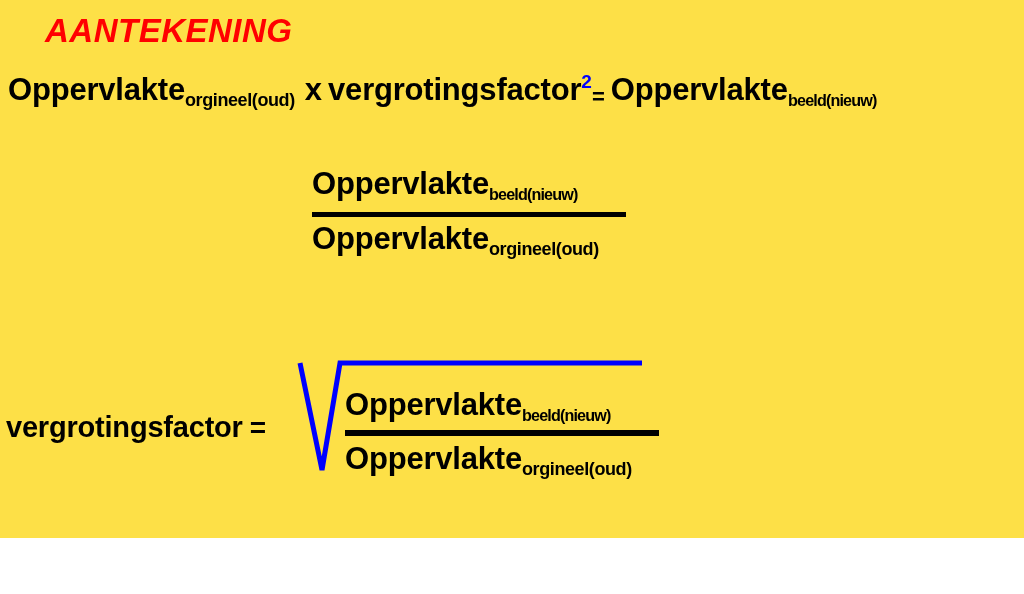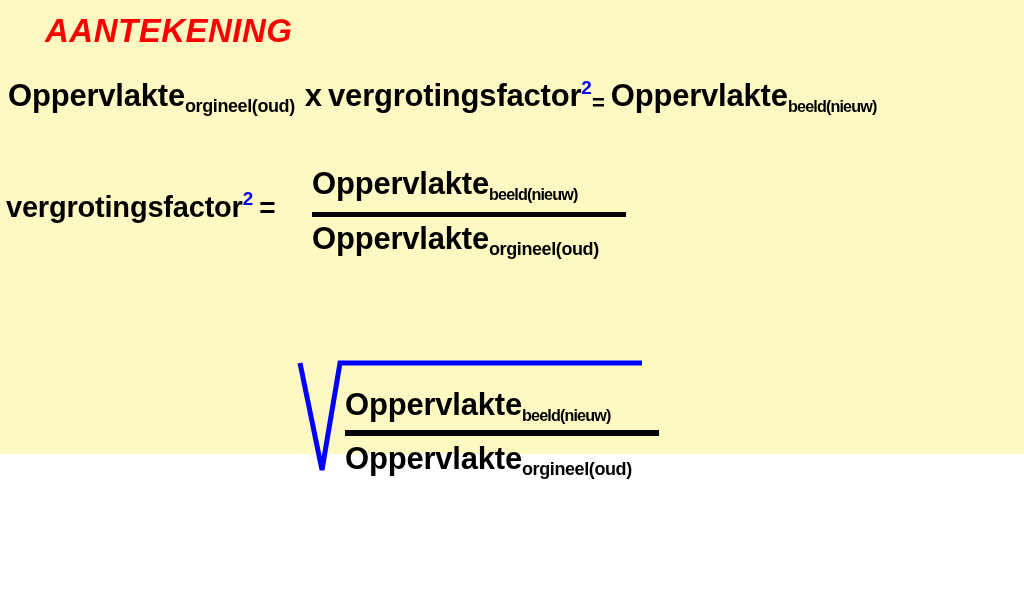--- a/index.html
+++ b/index.html
@@ -13,22 +13,22 @@
     font-family: "Liberation Sans", sans-serif;
     overflow: hidden;
     position: relative;
   }
 
   #slide {
     position: absolute;
     left: 0;
     top: 0;
     width: 1024px;
-    height: 454px;
-    background: #fef9c3;
+    height: 538px;
+    background: #fde047;
   }
 
   
   .slide-title {
     position: absolute;
     left: 45px;
     top: 12px;
     font-size: 33px;
     font-weight: bold;
     font-style: italic;
@@ -98,21 +98,21 @@
 
   .eq-mid {
     font-size: 28px;
     font-weight: bold;
     color: #000000;
   }
 
   
   #row1 {
     left: 8px;
-    top: 78px;
+    top: 72px;
   }
 
   #row1 .xsign {
     font-size: 31px;
     font-weight: bold;
     padding: 0 6px 0 10px;
   }
 
   
   #row2-lhs {
@@ -165,34 +165,34 @@
 <body>
 
 <div id="slide">
 
   <div class="slide-title">AANTEKENING</div>
 
   <div class="mathline" id="row1">
     <span class="term">Oppervlakte</span><span class="sub">orgineel(oud)</span><span class="xsign">x</span><span class="term">vergrotingsfactor</span><span class="sup">2</span><span class="eq-small">=</span><span class="term" style="padding-left:6px;">Oppervlakte</span><span class="sub-tight">beeld(nieuw)</span>
   </div>
 
-  <div class="mathline" id="row2-lhs">
-    <span class="term-sm">vergrotingsfactor</span><span class="sup">2</span><span class="eq-mid" style="padding-left:6px;">=</span>
-  </div>
 
   <div class="frac" id="frac2">
     <div class="frac-num" id="frac2-num">
       <span class="term">Oppervlakte</span><span class="sub-tight">beeld(nieuw)</span>
     </div>
     <div class="frac-bar" id="frac2-bar"></div>
     <div class="frac-den" id="frac2-den">
       <span class="term">Oppervlakte</span><span class="sub">orgineel(oud)</span>
     </div>
   </div>
 
+  <div class="mathline" id="row3-lhs">
+    <span class="term-sm">vergrotingsfactor</span><span class="eq-mid" style="padding-left:7px;">=</span>
+  </div>
 
   <svg id="radical" viewBox="0 0 350 125">
     <polyline points="8,8 30,115 48,8 350,8" fill="none" stroke="#0000ff" stroke-width="5" stroke-linejoin="miter" stroke-linecap="butt"></polyline>
   </svg>
 
   <div class="frac" id="frac3">
     <div class="frac-num" id="frac3-num">
       <span class="term">Oppervlakte</span><span class="sub-tight">beeld(nieuw)</span>
     </div>
     <div class="frac-bar" id="frac3-bar"></div>

